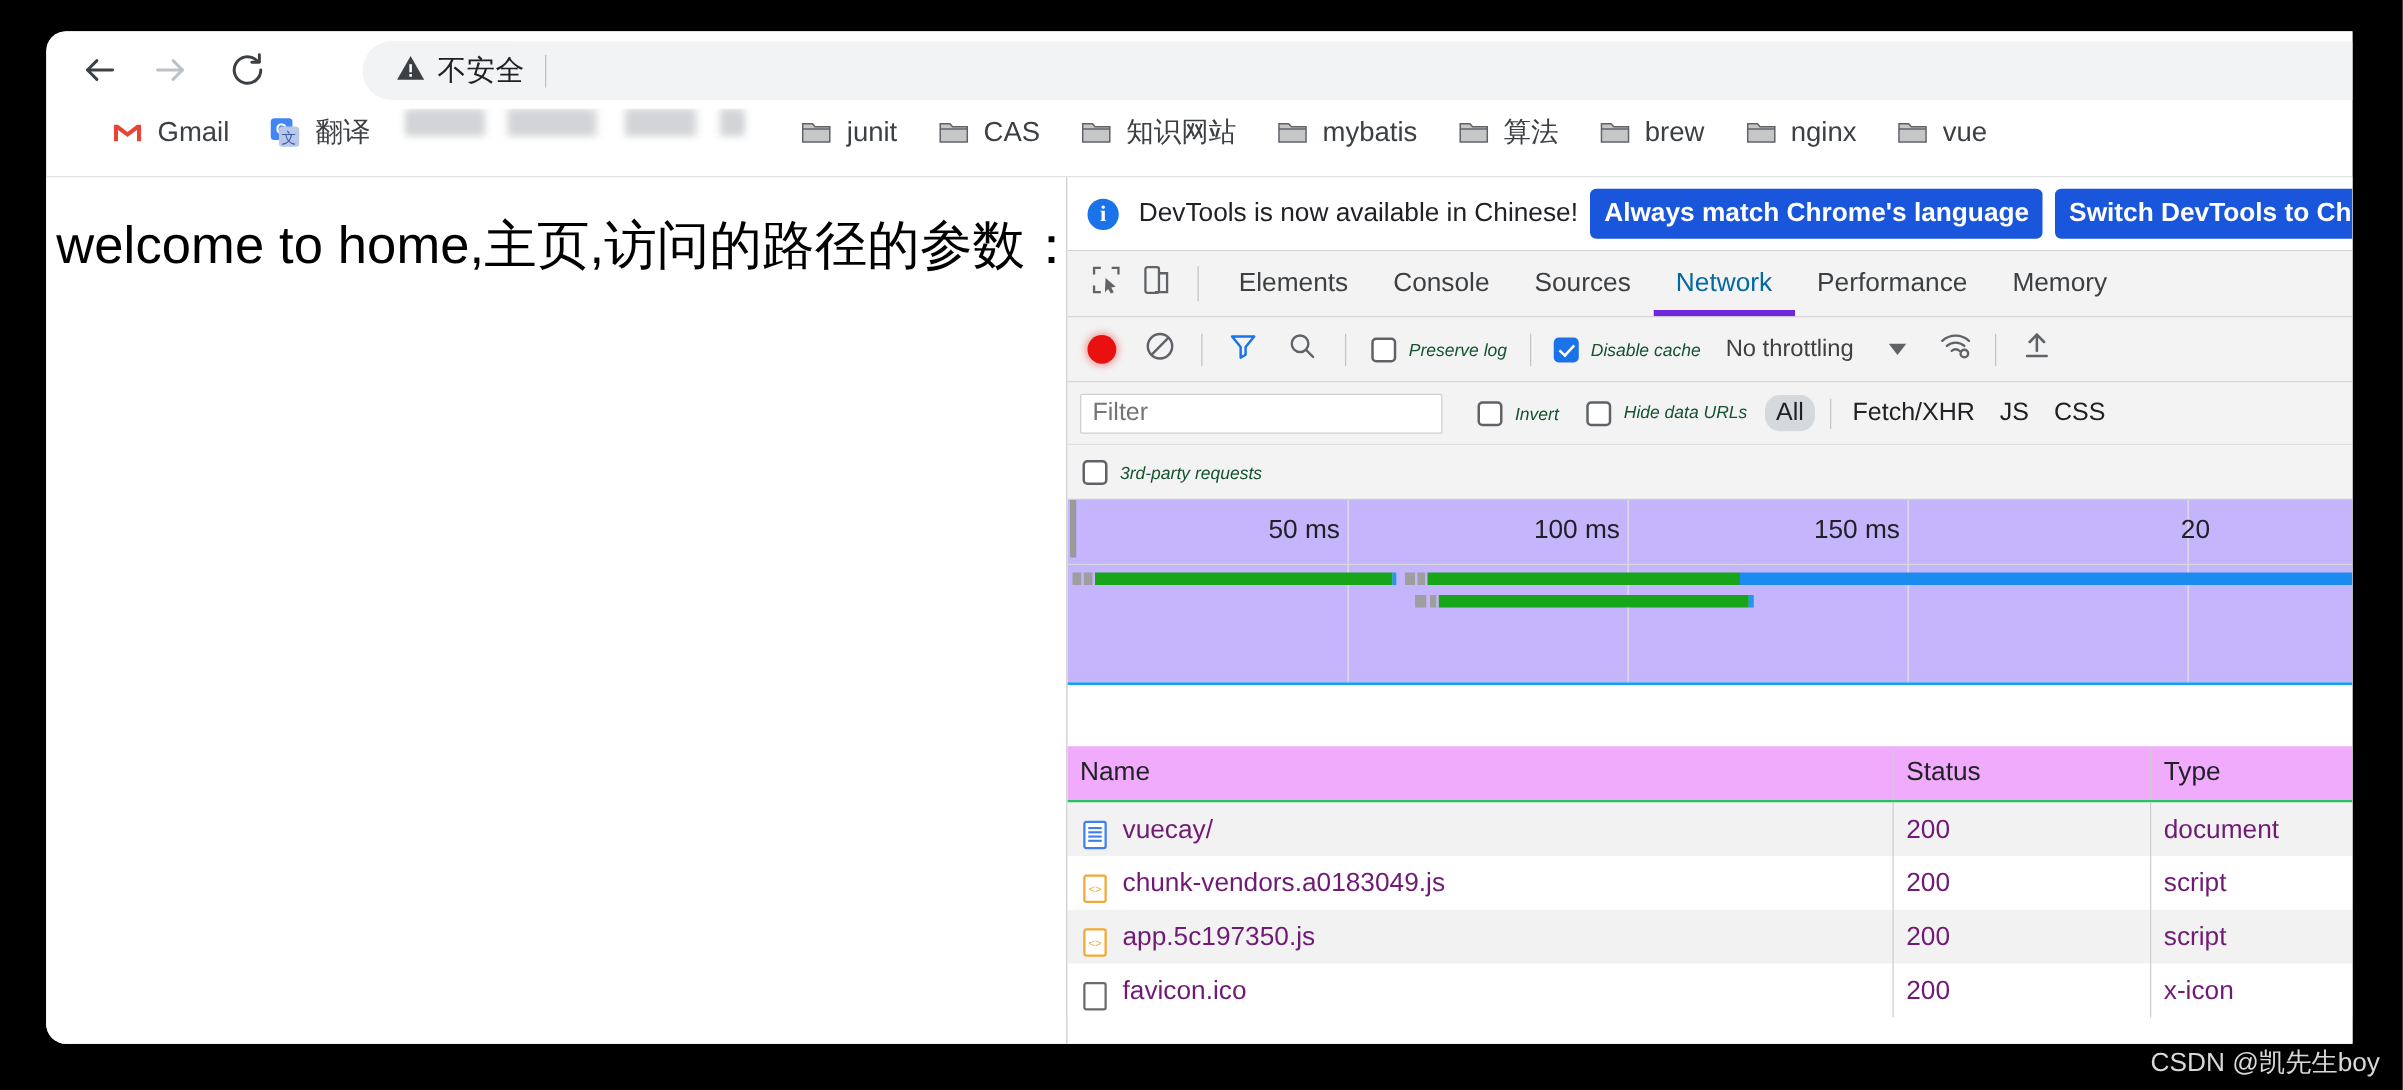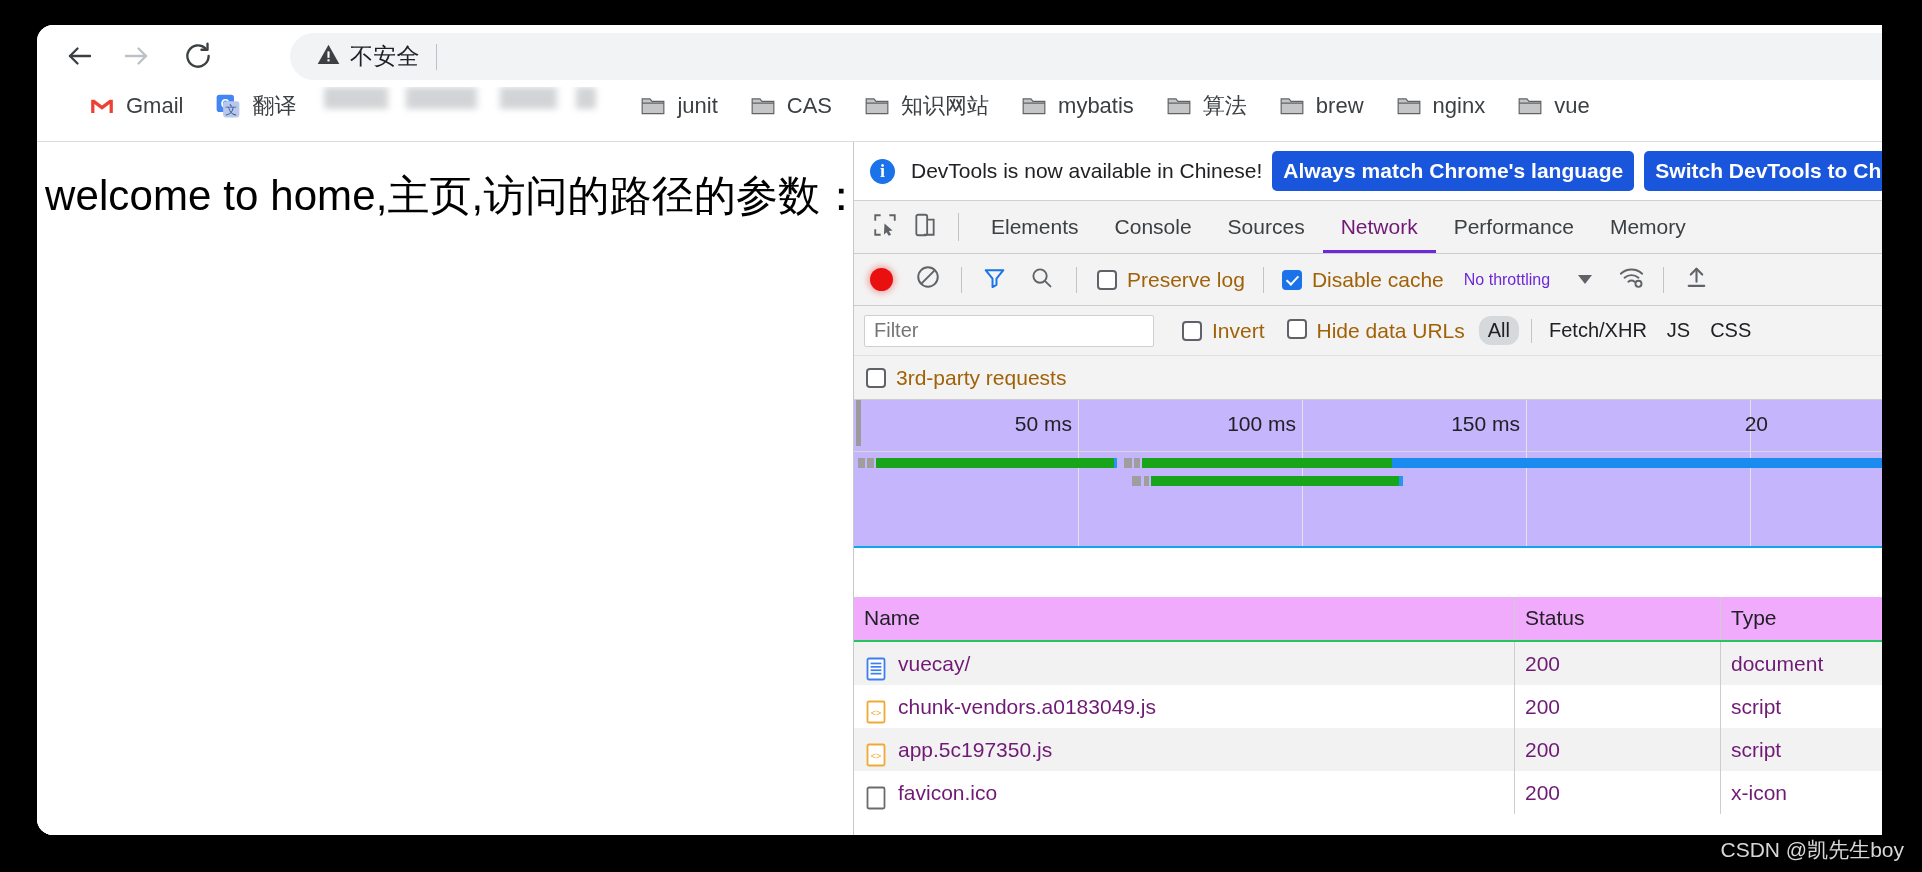--- a/index.html
+++ b/index.html
@@ -269,22 +269,22 @@
   .dt-tab {
     font-size: 21px;
     color: #3c4043;
     padding: 0 18px;
     height: 52px;
     line-height: 52px;
     flex: 0 0 auto;
     box-sizing: border-box;
   }
   .dt-tab.active {
-    color: #701a75;
-    border-bottom: 3px solid #6d28d9;
+    color: #0369a1;
+    border-bottom: 5px solid #6d28d9;
   }
 
   
   #net-toolbar {
     height: 52px;
     background: #f3f3f3;
     border-bottom: 1px solid #cdcdcd;
     display: flex;
     align-items: center;
     padding-left: 16px;
@@ -316,22 +316,22 @@
   }
   .cb.checked::after {
     content: "";
     position: absolute;
     left: 5px; top: 1px;
     width: 5px; height: 10px;
     border: solid #fff;
     border-width: 0 2.4px 2.4px 0;
     transform: rotate(43deg);
   }
-  .cb-label { font-size: 21px; color: #a16207; margin-left: 10px; flex:0 0 auto; }
-  #throttle-label { font-size: 16px; color: #6d28d9; flex:0 0 auto; }
+  .cb-label { font-size: 14px; color: #14532d; margin-left: 10px; flex:0 0 auto;font-style:italic; }
+  #throttle-label { font-size: 19px; color: #404040; flex:0 0 auto; }
   .caret-down {
     width: 0; height: 0;
     border-left: 7px solid transparent;
     border-right: 7px solid transparent;
     border-top: 9px solid #5f6368;
     flex: 0 0 auto;
   }
 
   
   #filter-row {

